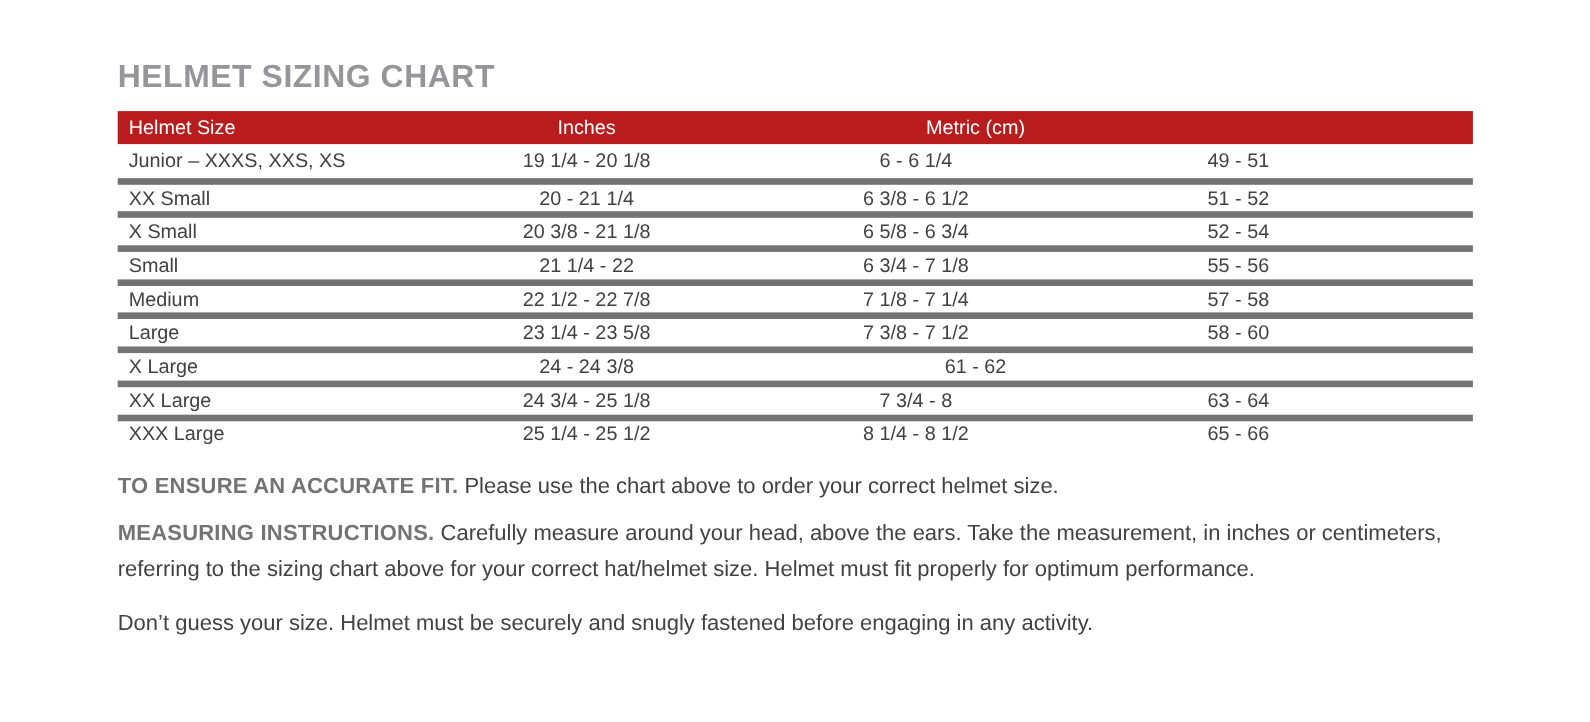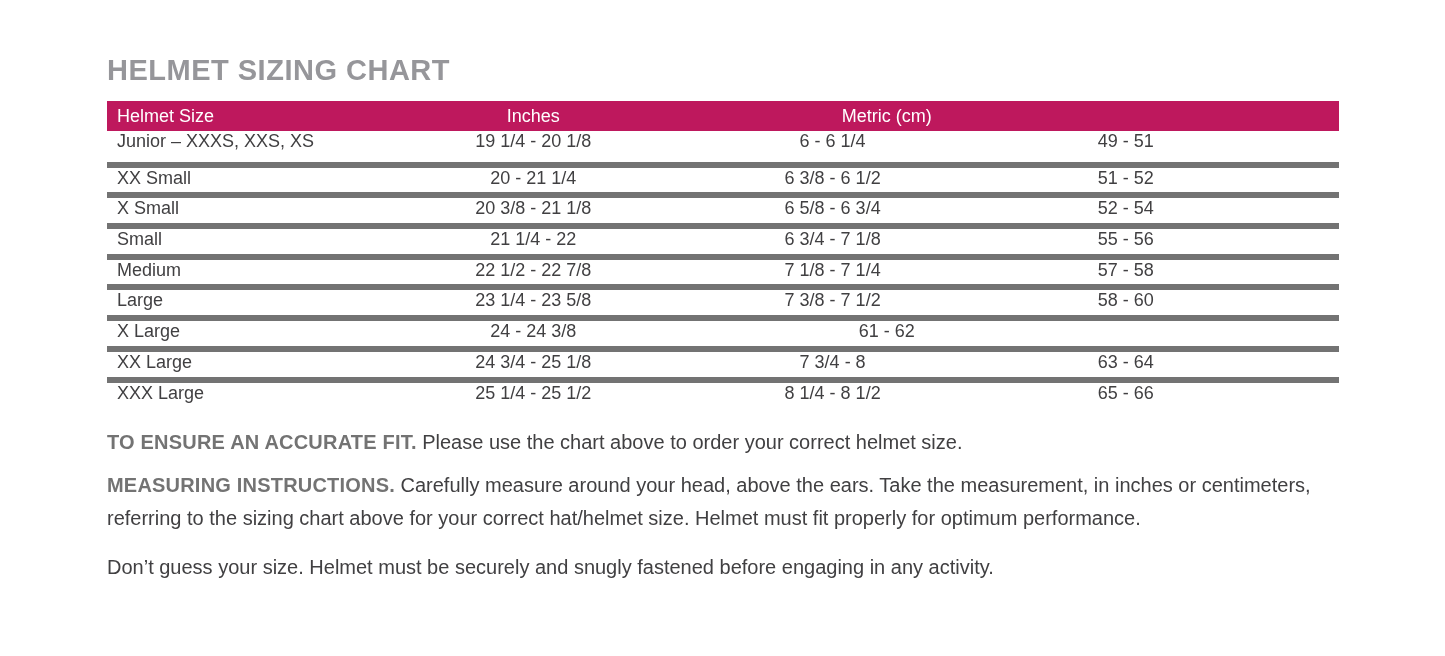--- a/index.html
+++ b/index.html
@@ -20,27 +20,28 @@
     font-size: 29px;
     font-weight: bold;
     color: #96969A;
     letter-spacing: 0.5px;
     margin-bottom: 14px;
   }
   .sizing-table { width: 100%; }
   .thead {
     display: flex;
     align-items: center;
-    background: #be185d;
+    background: #b91c1c;
     height: 30px;
     color: #ffffff;
     font-size: 18px;
   }
   .trow {
     display: flex;
+    align-items: center;
     height: 30.7px;
     font-size: 18px;
     color: #414042;
   }
   .trow + .trow { border-top: 6px solid #737373; }
   .cell { white-space: nowrap; }
   .c1 { width: 20%;   text-align: left; padding-left: 10px; }
   .c2 { width: 29.2%; text-align: center; }
   .c3 { width: 19.4%; text-align: center; }
   .c4 { width: 28.2%; text-align: center; }

